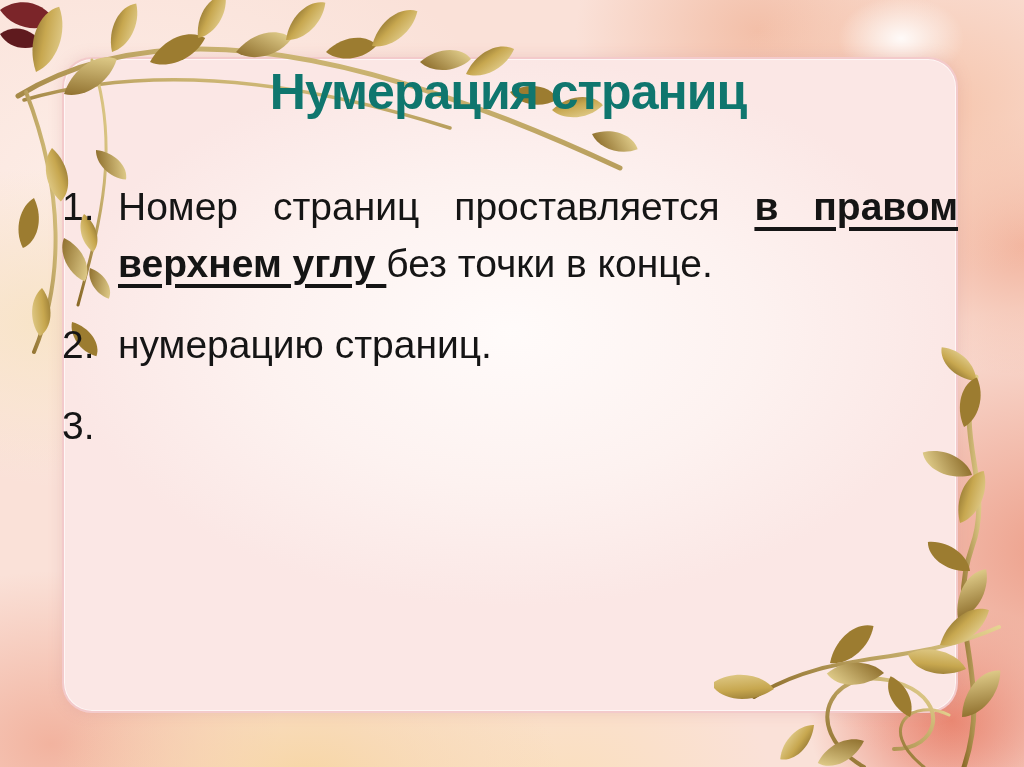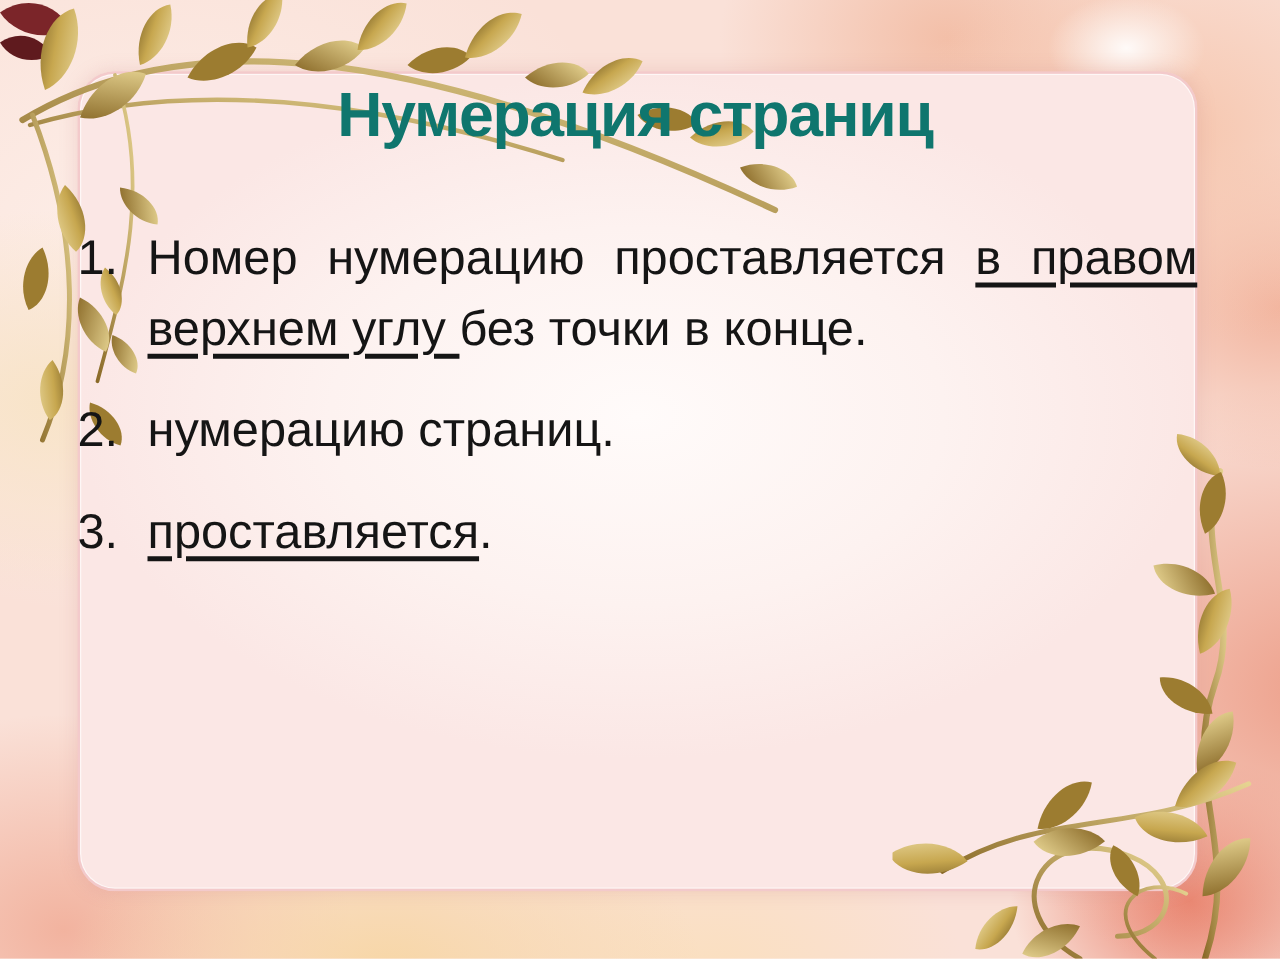--- a/index.html
+++ b/index.html
@@ -50,21 +50,21 @@
   .item{position:relative;padding-left:56px;margin-bottom:24px;color:#151515;}
   .num{
     position:absolute;left:0;top:0;
     font-size:39px;line-height:57px;color:#151515;
   }
   .line{font-size:39px;line-height:57px;min-height:57px;}
   .line.justify{text-align:justify;text-align-last:justify;max-height:57px;overflow:hidden;word-spacing:-1px;}
   .line.lastline{text-align:left;}
   .seg{font-weight:400;text-align:center;}
   .seg.emphasis{
-    font-weight:400;
+    font-weight:700;
     text-decoration-line:underline;
     text-decoration-thickness:3.5px;
     text-underline-offset:7px;
     text-decoration-color:#151515;
   }
 </style>
 </head>
 <body>
 
 <div class="bg"></div>
@@ -145,31 +145,30 @@
     <use href="#leaf" fill="url(#gld)" transform="translate(100 428) rotate(150) scale(0.8)"></use>
   </g>
 </svg>
 
 <div class="title">Нумерация страниц</div>
 
 <div class="list">
   <div class="item">
     <span class="num">1.</span>
     <div class="itext">
-        <div class="line justify"><span class="seg">Номер нумерацию проставляется </span><span class="seg emphasis">в правом</span></div>
+        <div class="line justify"><span class="seg">Номер страниц проставляется </span><span class="seg emphasis">в правом</span></div>
         <div class="line lastline"><span class="seg emphasis">верхнем углу&nbsp;</span><span class="seg">без точки в конце.</span></div>
       </div>
   </div>
 
   <div class="item">
     <span class="num">2.</span>
     <div class="itext">
         <div class="line lastline"><span class="seg">нумерацию страниц.</span></div>
       </div>
   </div>
 
   <div class="item">
     <span class="num">3.</span>
     <div class="itext">
-        <div class="line lastline"><span class="seg emphasis">проставляется</span><span class="seg">.</span></div>
       </div>
   </div>
 </div>
 
 </body></html>

